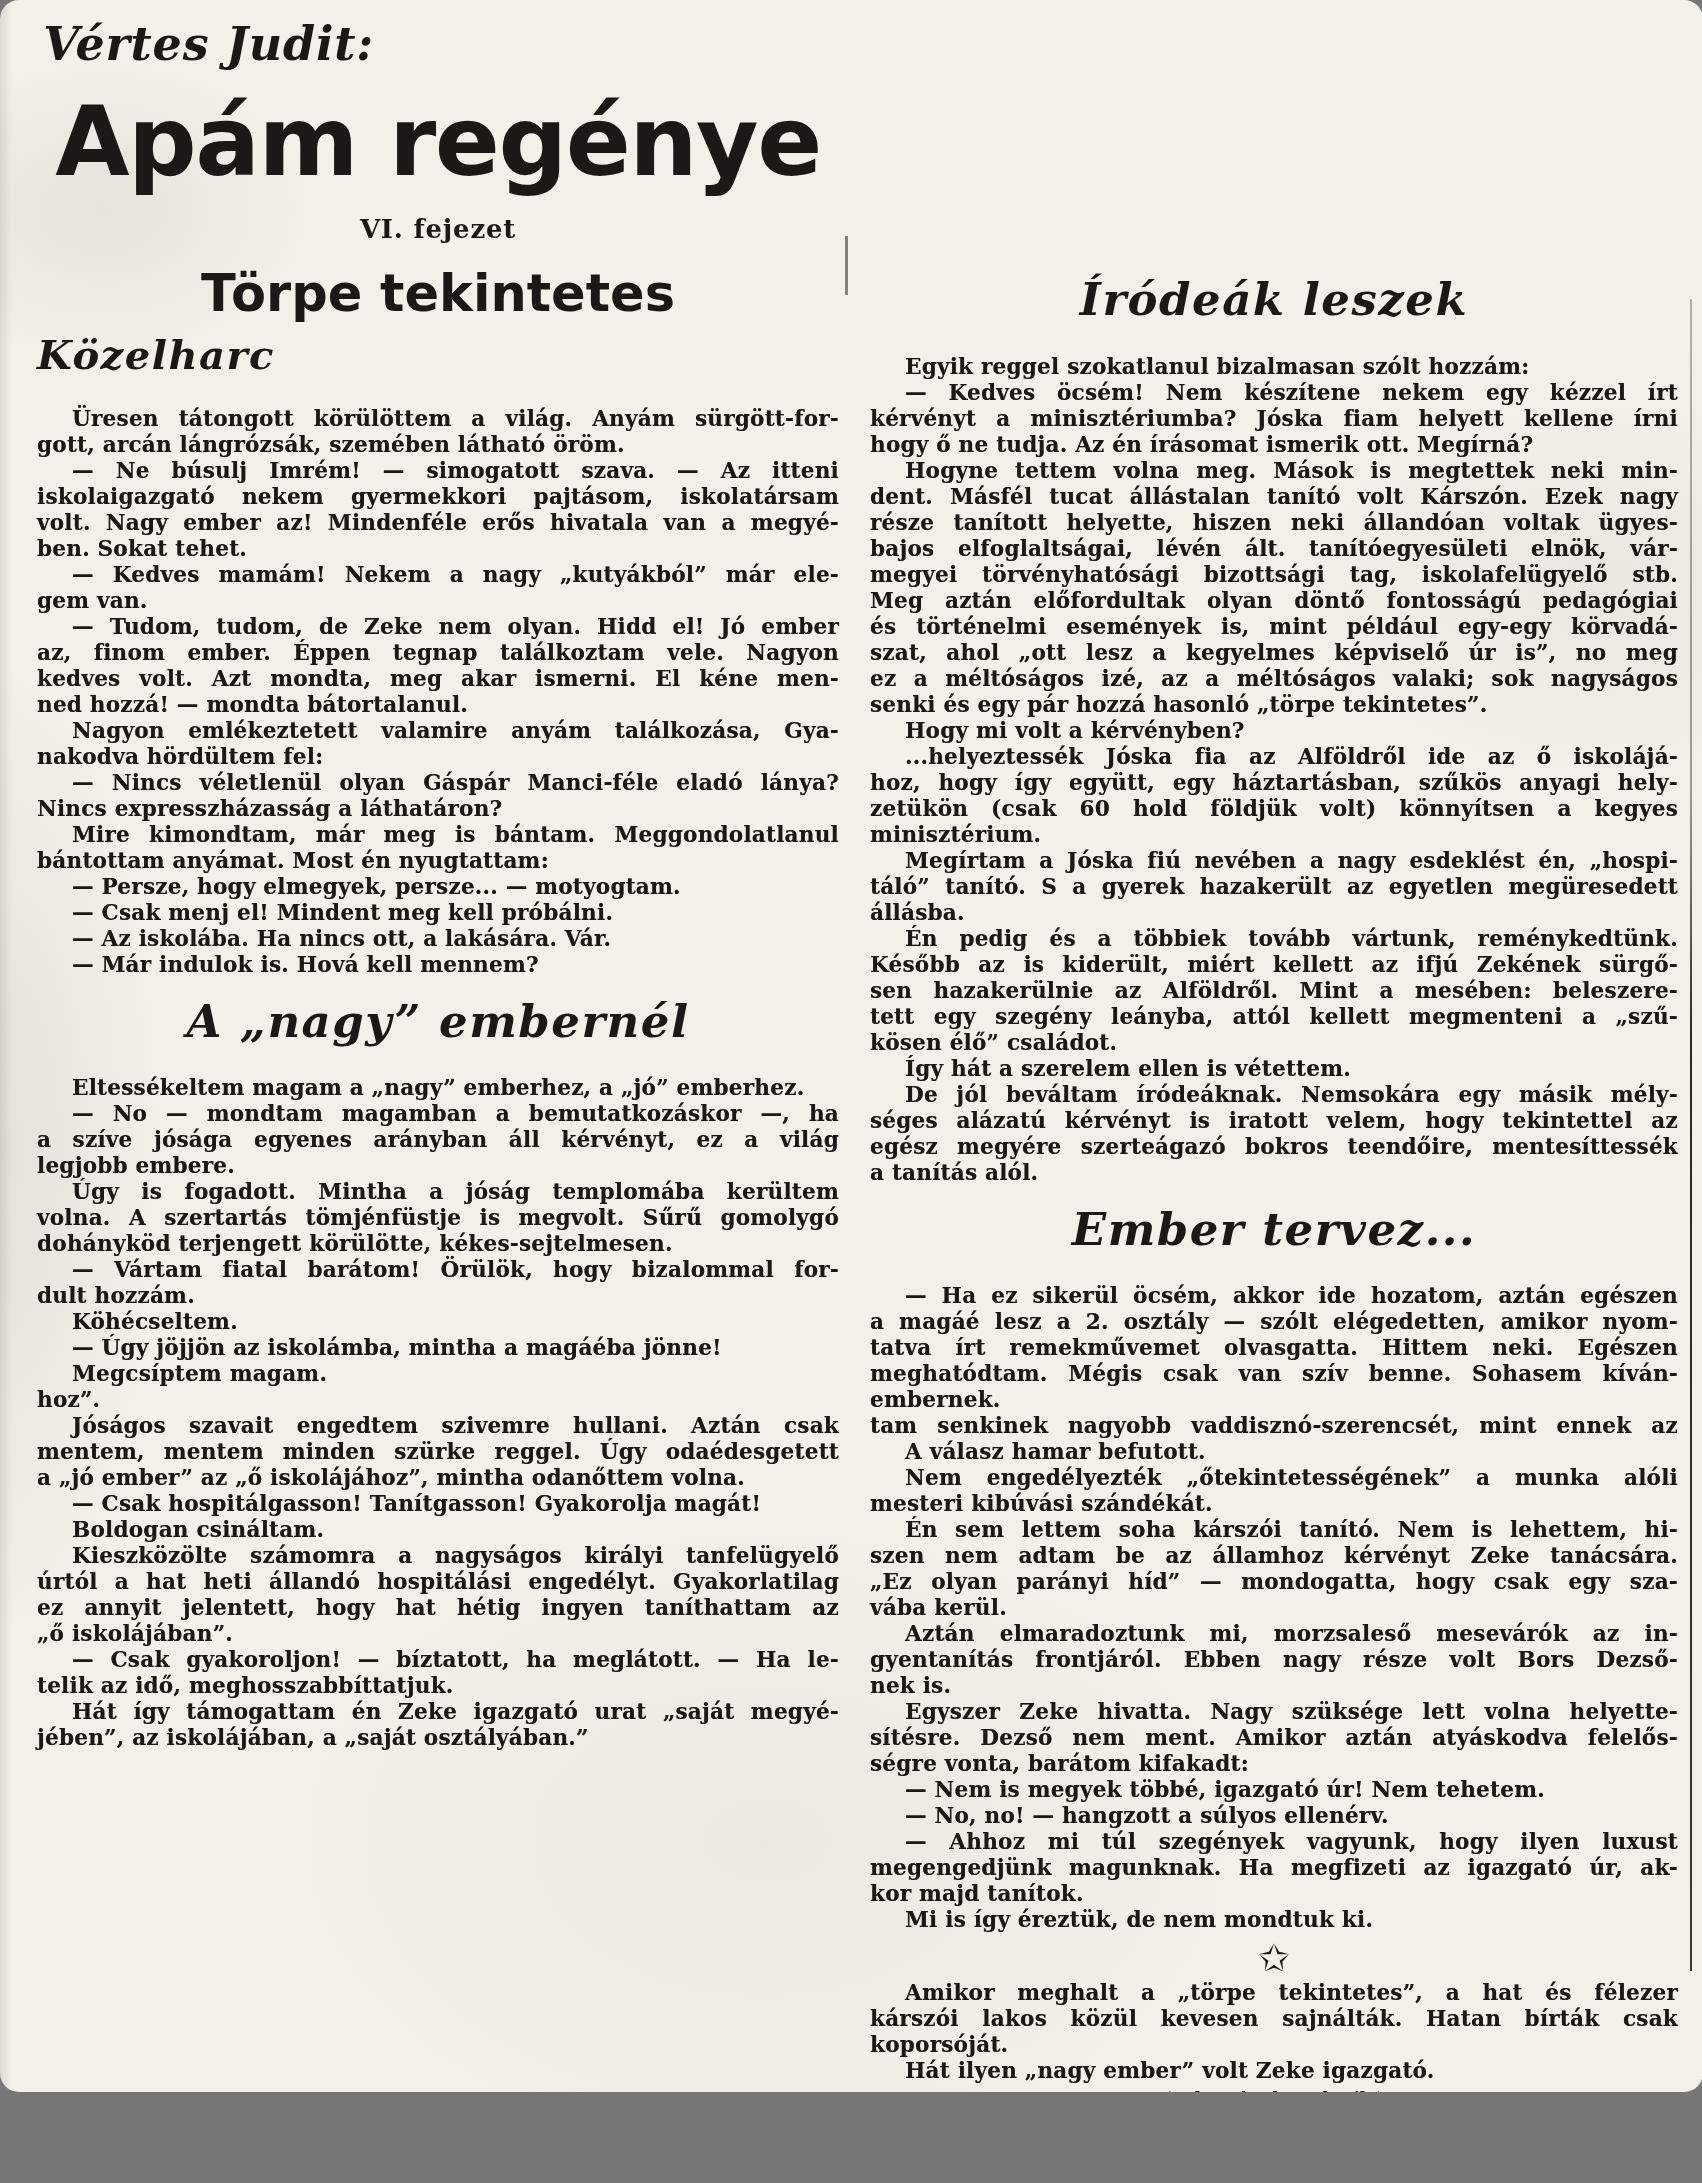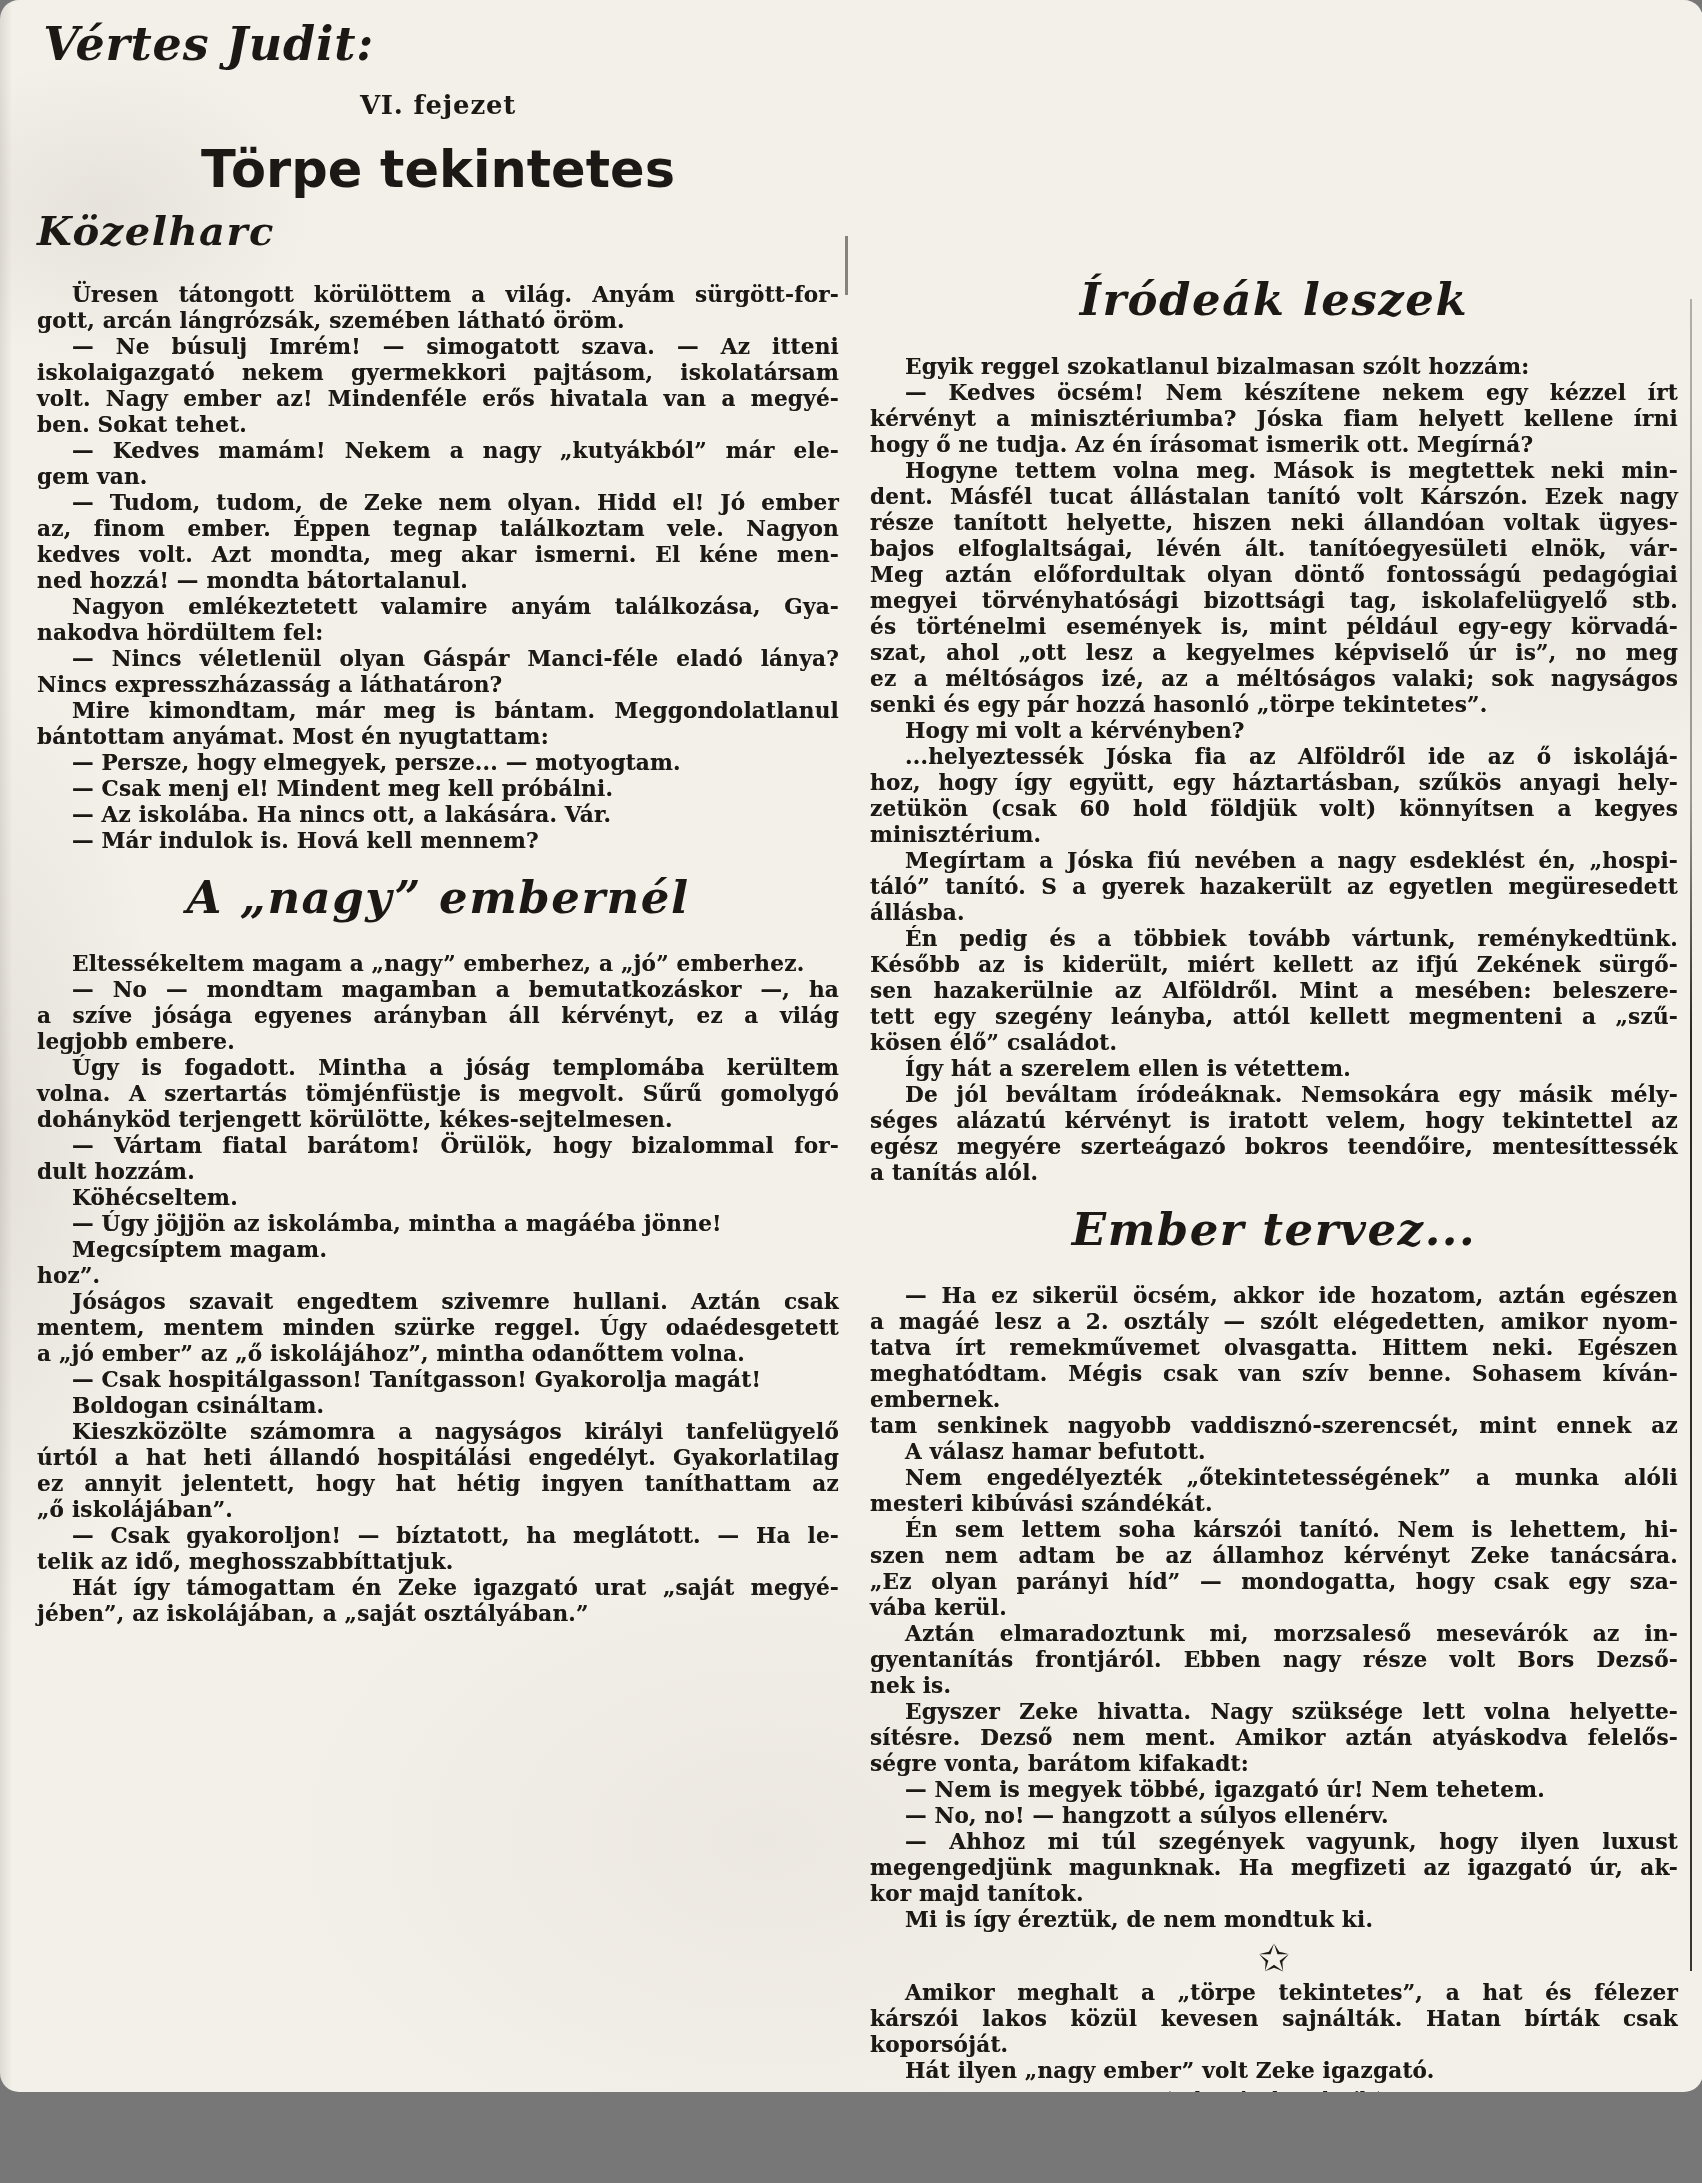--- a/index.html
+++ b/index.html
@@ -53,20 +53,21 @@
   .mid-dash { position:absolute; left:845px; top:236px; width:3.1px; height:59px;
     background:rgba(24,21,18,.50); }
 </style>
 </head>
 <body>
 
 <div class="page">
 
   <div class="col col-left">
     <div class="byline">Vértes Judit:</div>
+    <div class="title">Apám regénye</div>
     <div class="chapter">VI. fejezet</div>
     <div class="subtitle">Törpe tekintetes</div>
     <div class="section-title">Közelharc</div>
     <div>
         <div class="para">
           <div class="pline first">Üresen tátongott körülöttem a világ. Anyám sürgött-for-</div>
           <div class="pline last">gott, arcán lángrózsák, szemében látható öröm.</div>
         </div>
         <div class="para">
           <div class="pline first">— Ne búsulj Imrém! — simogatott szava. — Az itteni</div>
@@ -175,22 +176,22 @@
         <div class="para">
           <div class="pline first">— Kedves öcsém! Nem készítene nekem egy kézzel írt</div>
           <div class="pline">kérvényt a minisztériumba? Jóska fiam helyett kellene írni</div>
           <div class="pline last">hogy ő ne tudja. Az én írásomat ismerik ott. Megírná?</div>
         </div>
         <div class="para">
           <div class="pline first">Hogyne tettem volna meg. Mások is megtettek neki min-</div>
           <div class="pline">dent. Másfél tucat állástalan tanító volt Kárszón. Ezek nagy</div>
           <div class="pline">része tanított helyette, hiszen neki állandóan voltak ügyes-</div>
           <div class="pline">bajos elfoglaltságai, lévén ált. tanítóegyesületi elnök, vár-</div>
+          <div class="pline">megyei törvényhatósági bizottsági tag, iskolafelügyelő stb.</div>
           <div class="pline">Meg aztán előfordultak olyan döntő fontosságú pedagógiai</div>
-          <div class="pline">megyei törvényhatósági bizottsági tag, iskolafelügyelő stb.</div>
           <div class="pline">és történelmi események is, mint például egy-egy körvadá-</div>
           <div class="pline">szat, ahol „ott lesz a kegyelmes képviselő úr is”, no meg</div>
           <div class="pline">ez a méltóságos izé, az a méltóságos valaki; sok nagyságos</div>
           <div class="pline last">senki és egy pár hozzá hasonló „törpe tekintetes”.</div>
         </div>
         <div class="para">
           <div class="pline first last">Hogy mi volt a kérvényben?</div>
         </div>
         <div class="para">
           <div class="pline first">...helyeztessék Jóska fia az Alföldről ide az ő iskolájá-</div>

